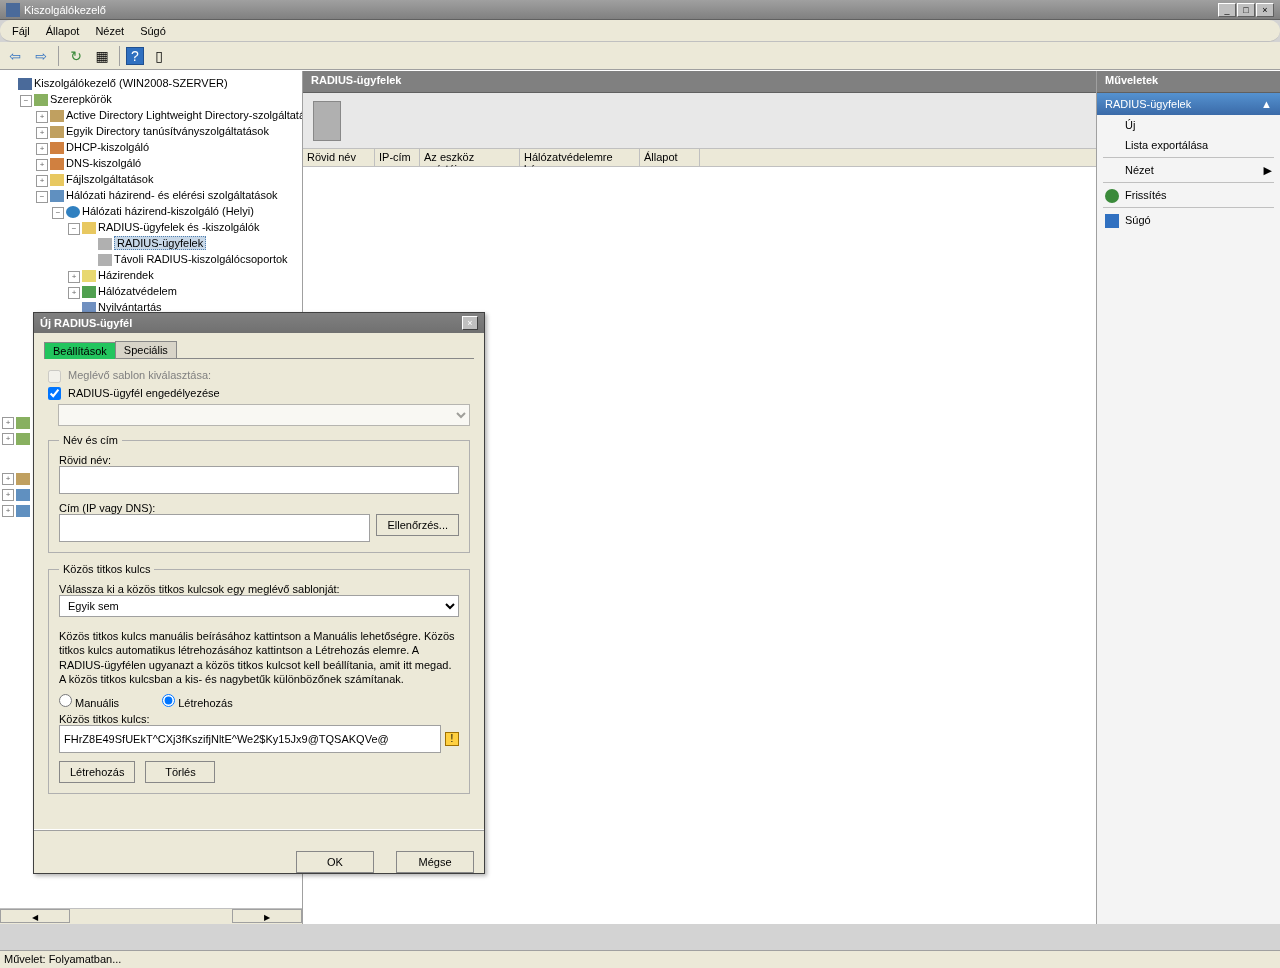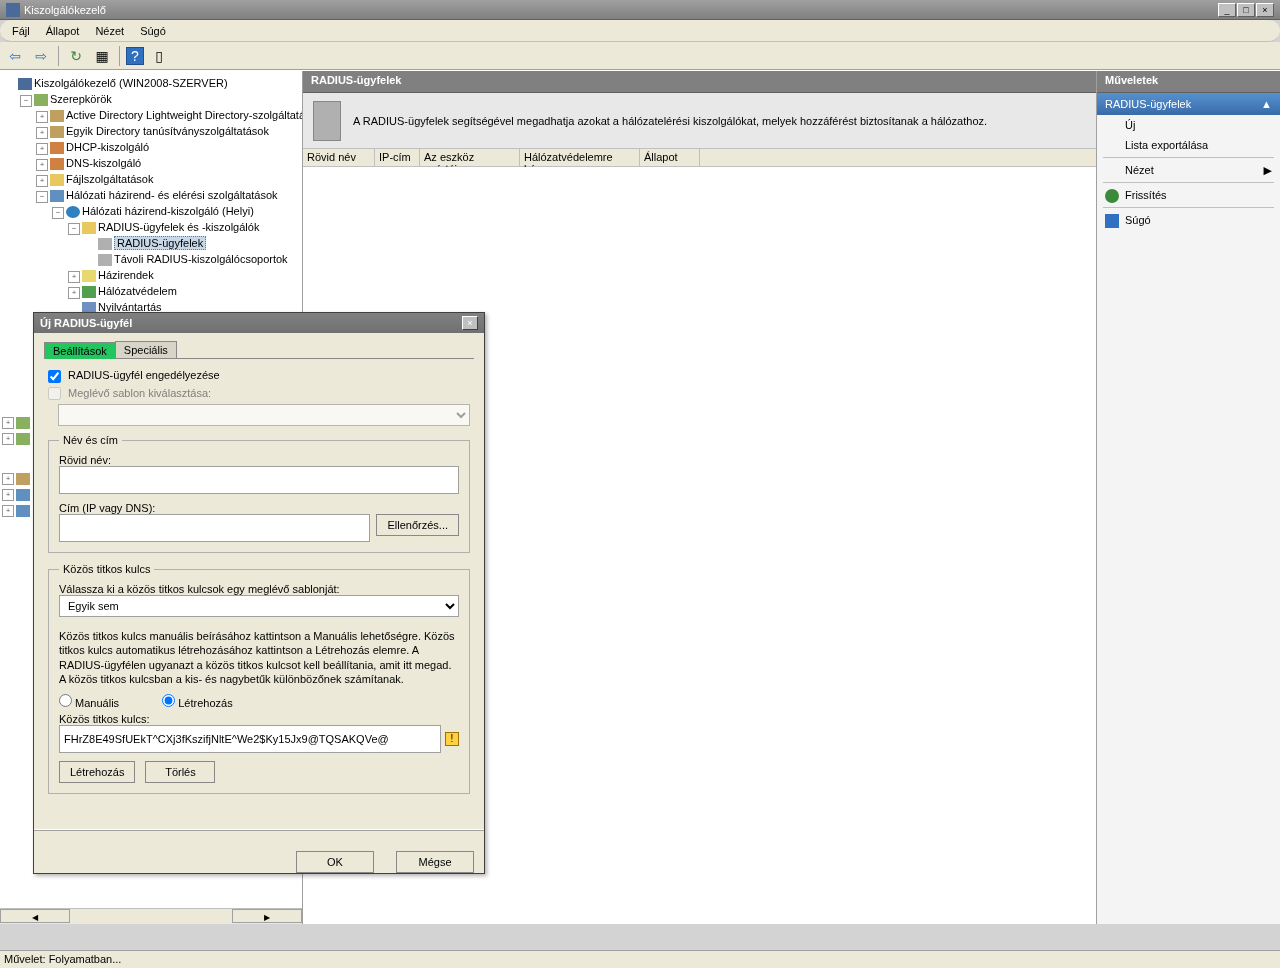--- a/index.html
+++ b/index.html
@@ -179,21 +179,20 @@
     <div class="hscroll">
       <span class="btn">◀</span>
       <span class="btn" style="float:right">▶</span>
     </div>
   </div>
 
   <div class="center-pane">
     <div class="center-header">RADIUS-ügyfelek</div>
     <div class="info-box">
       <div class="srv-icon"></div>
-      <span>A RADIUS-ügyfelek segítségével megadhatja azokat a hálózatelérési kiszolgálókat, melyek hozzáférést biztosítanak a hálózathoz.</span>
     </div>
     <div class="list-header">
       <div class="col" style="width:72px">Rövid név</div>
       <div class="col" style="width:45px">IP-cím</div>
       <div class="col" style="width:100px">Az eszköz gyártója</div>
       <div class="col" style="width:120px">Hálózatvédelemre képes</div>
       <div class="col" style="width:60px">Állapot</div>
     </div>
     <div style="flex:1;background:#fff"></div>
   </div>
@@ -223,26 +222,26 @@
   <div class="dlg-title">
     <span class="t">Új RADIUS-ügyfél</span>
     <div class="dlg-close">×</div>
   </div>
   <div class="tabs">
     <div class="tab active">Beállítások</div>
     <div class="tab">Speciális</div>
   </div>
   <div class="tab-body">
     <div class="chk-row">
+      <input type="checkbox" disabled="" style="">
+      <span class="disabled-text">Meglévő sablon kiválasztása:</span>
+    </div>
+    <div class="chk-row">
       <input type="checkbox" checked="" style="">
       <span>RADIUS-ügyfél engedélyezése</span>
-    </div>
-    <div class="chk-row">
-      <input type="checkbox" disabled="" style="">
-      <span class="disabled-text">Meglévő sablon kiválasztása:</span>
     </div>
     <div style="margin:0 4px 8px 14px">
       <select class="txt" disabled=""></select>
     </div>
 
     <fieldset>
       <legend>Név és cím</legend>
       <div>Rövid név:</div>
       <input class="txt" type="text" style="">
       <div style="height:8px"></div>

